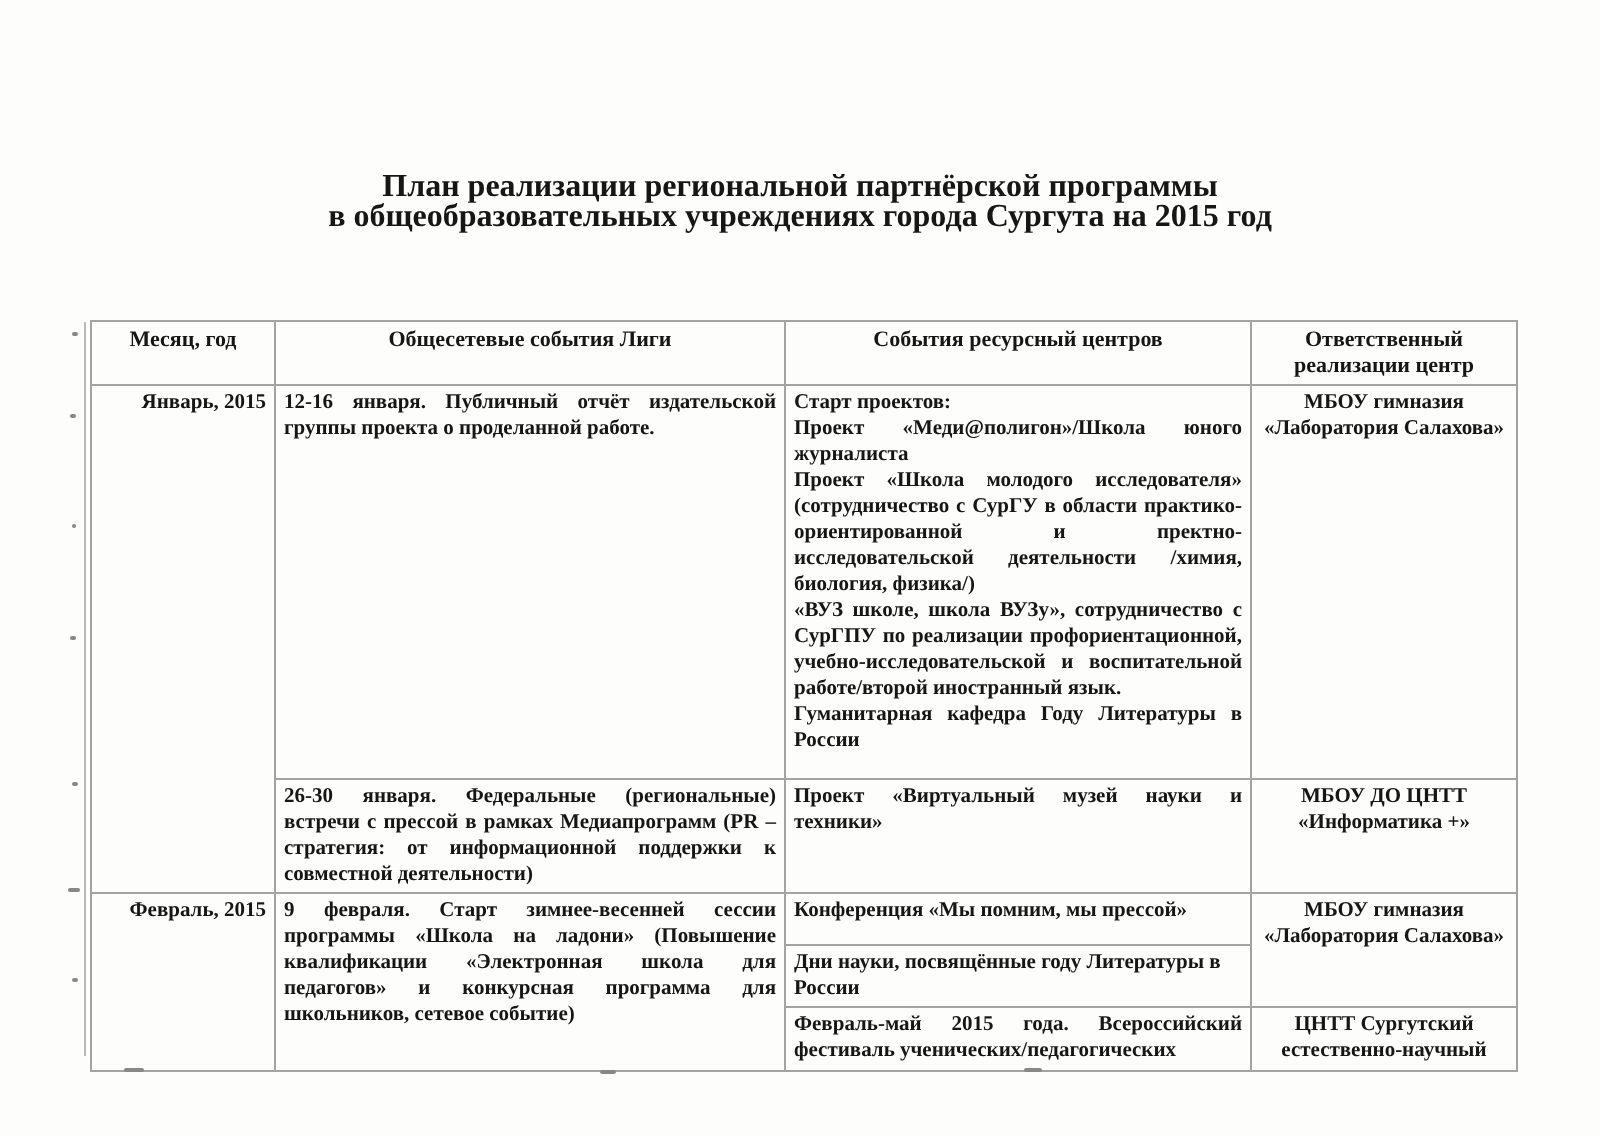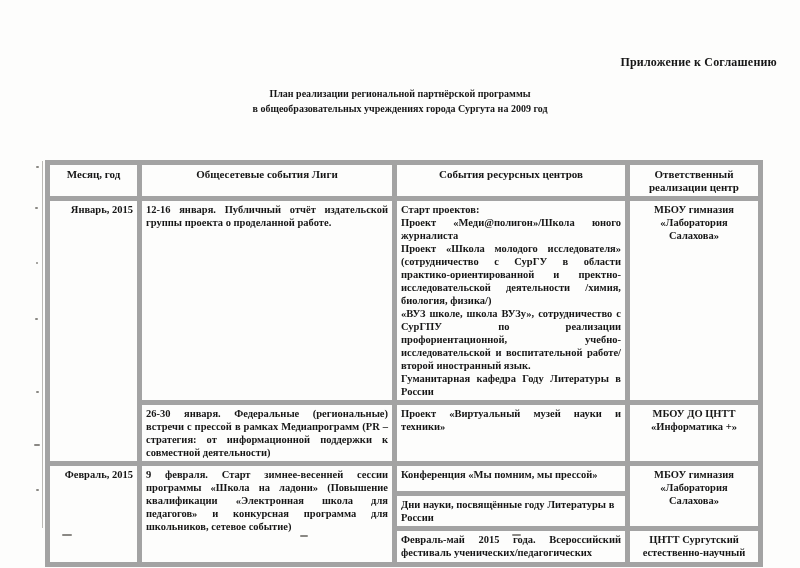--- a/index.html
+++ b/index.html
@@ -15,31 +15,31 @@
     width:800px;height:568px;
     background:#fdfdfc;
     overflow:hidden;
   }
   .annotation{
     position:absolute;top:55px;right:23px;
     font-size:12px;font-weight:bold;letter-spacing:.2px;
   }
   .doc-title{
     position:absolute;top:86px;left:40px;right:40px;
-    text-align:center;font-weight:bold;font-size:10px;line-height:15px;
+    text-align:center;font-weight:bold;font-size:16px;line-height:15px;
   }
   table.plan{
     position:absolute;left:45px;top:160px;
     width:713px;
     border-collapse:collapse;
     table-layout:fixed;
     font-size:10.5px;line-height:13px;font-weight:bold;
   }
   table.plan th, table.plan td{
-    border:5px solid #a3a3a3;
+    border:1px solid #a3a3a3;
     vertical-align:top;
     padding:2px 4px;
     overflow:hidden;
   }
   table.plan th{
     text-align:center;
     font-size:11px;line-height:13px;
     padding-top:3px;
     height:22px;
   }
@@ -58,39 +58,38 @@
     position:absolute;left:42px;top:161px;width:1px;height:367px;
     background:#aaa7a2;opacity:.8;
   }
   .speck{ position:absolute;background:#8a8884;border-radius:1px; }
 </style>
 </head>
 <body>
 
 <div class="page">
 
-  <div class="annotation">Приложение к Соглашению</div>
 
   <div class="doc-title">
     <div>План реализации региональной партнёрской программы</div>
-    <div>в общеобразовательных учреждениях города Сургута на 2009 год</div>
+    <div>в общеобразовательных учреждениях города Сургута на 2015 год</div>
   </div>
 
   <table class="plan">
     <colgroup>
       <col style="width:92px">
         <col style="width:255px">
         <col style="width:233px">
         <col style="width:133px">
     </colgroup>
     <tbody>
         <tr>
       <th>Месяц, год</th>
       <th>Общесетевые события Лиги</th>
-      <th>События ресурсных центров</th>
+      <th>События ресурсный центров</th>
       <th>Ответственный реализации центр</th>
     </tr>
     <tr>
       <td class="month h-r1" rowspan="2">Январь, 2015</td>
       <td class="justify h-r1">12-16 января. Публичный отчёт издательской группы проекта о проделанной работе.</td>
       <td class="multi h-r1">Старт проектов:
 Проект «Меди@полигон»/Школа юного журналиста
 Проект «Школа молодого исследователя» (сотрудничество с СурГУ в области практико-ориентированной и пректно-исследовательской деятельности /химия, биология, физика/)
 «ВУЗ школе, школа ВУЗу», сотрудничество с СурГПУ по реализации профориентационной, учебно-исследовательской и воспитательной работе/второй иностранный язык.
 Гуманитарная кафедра Году Литературы в России</td>

